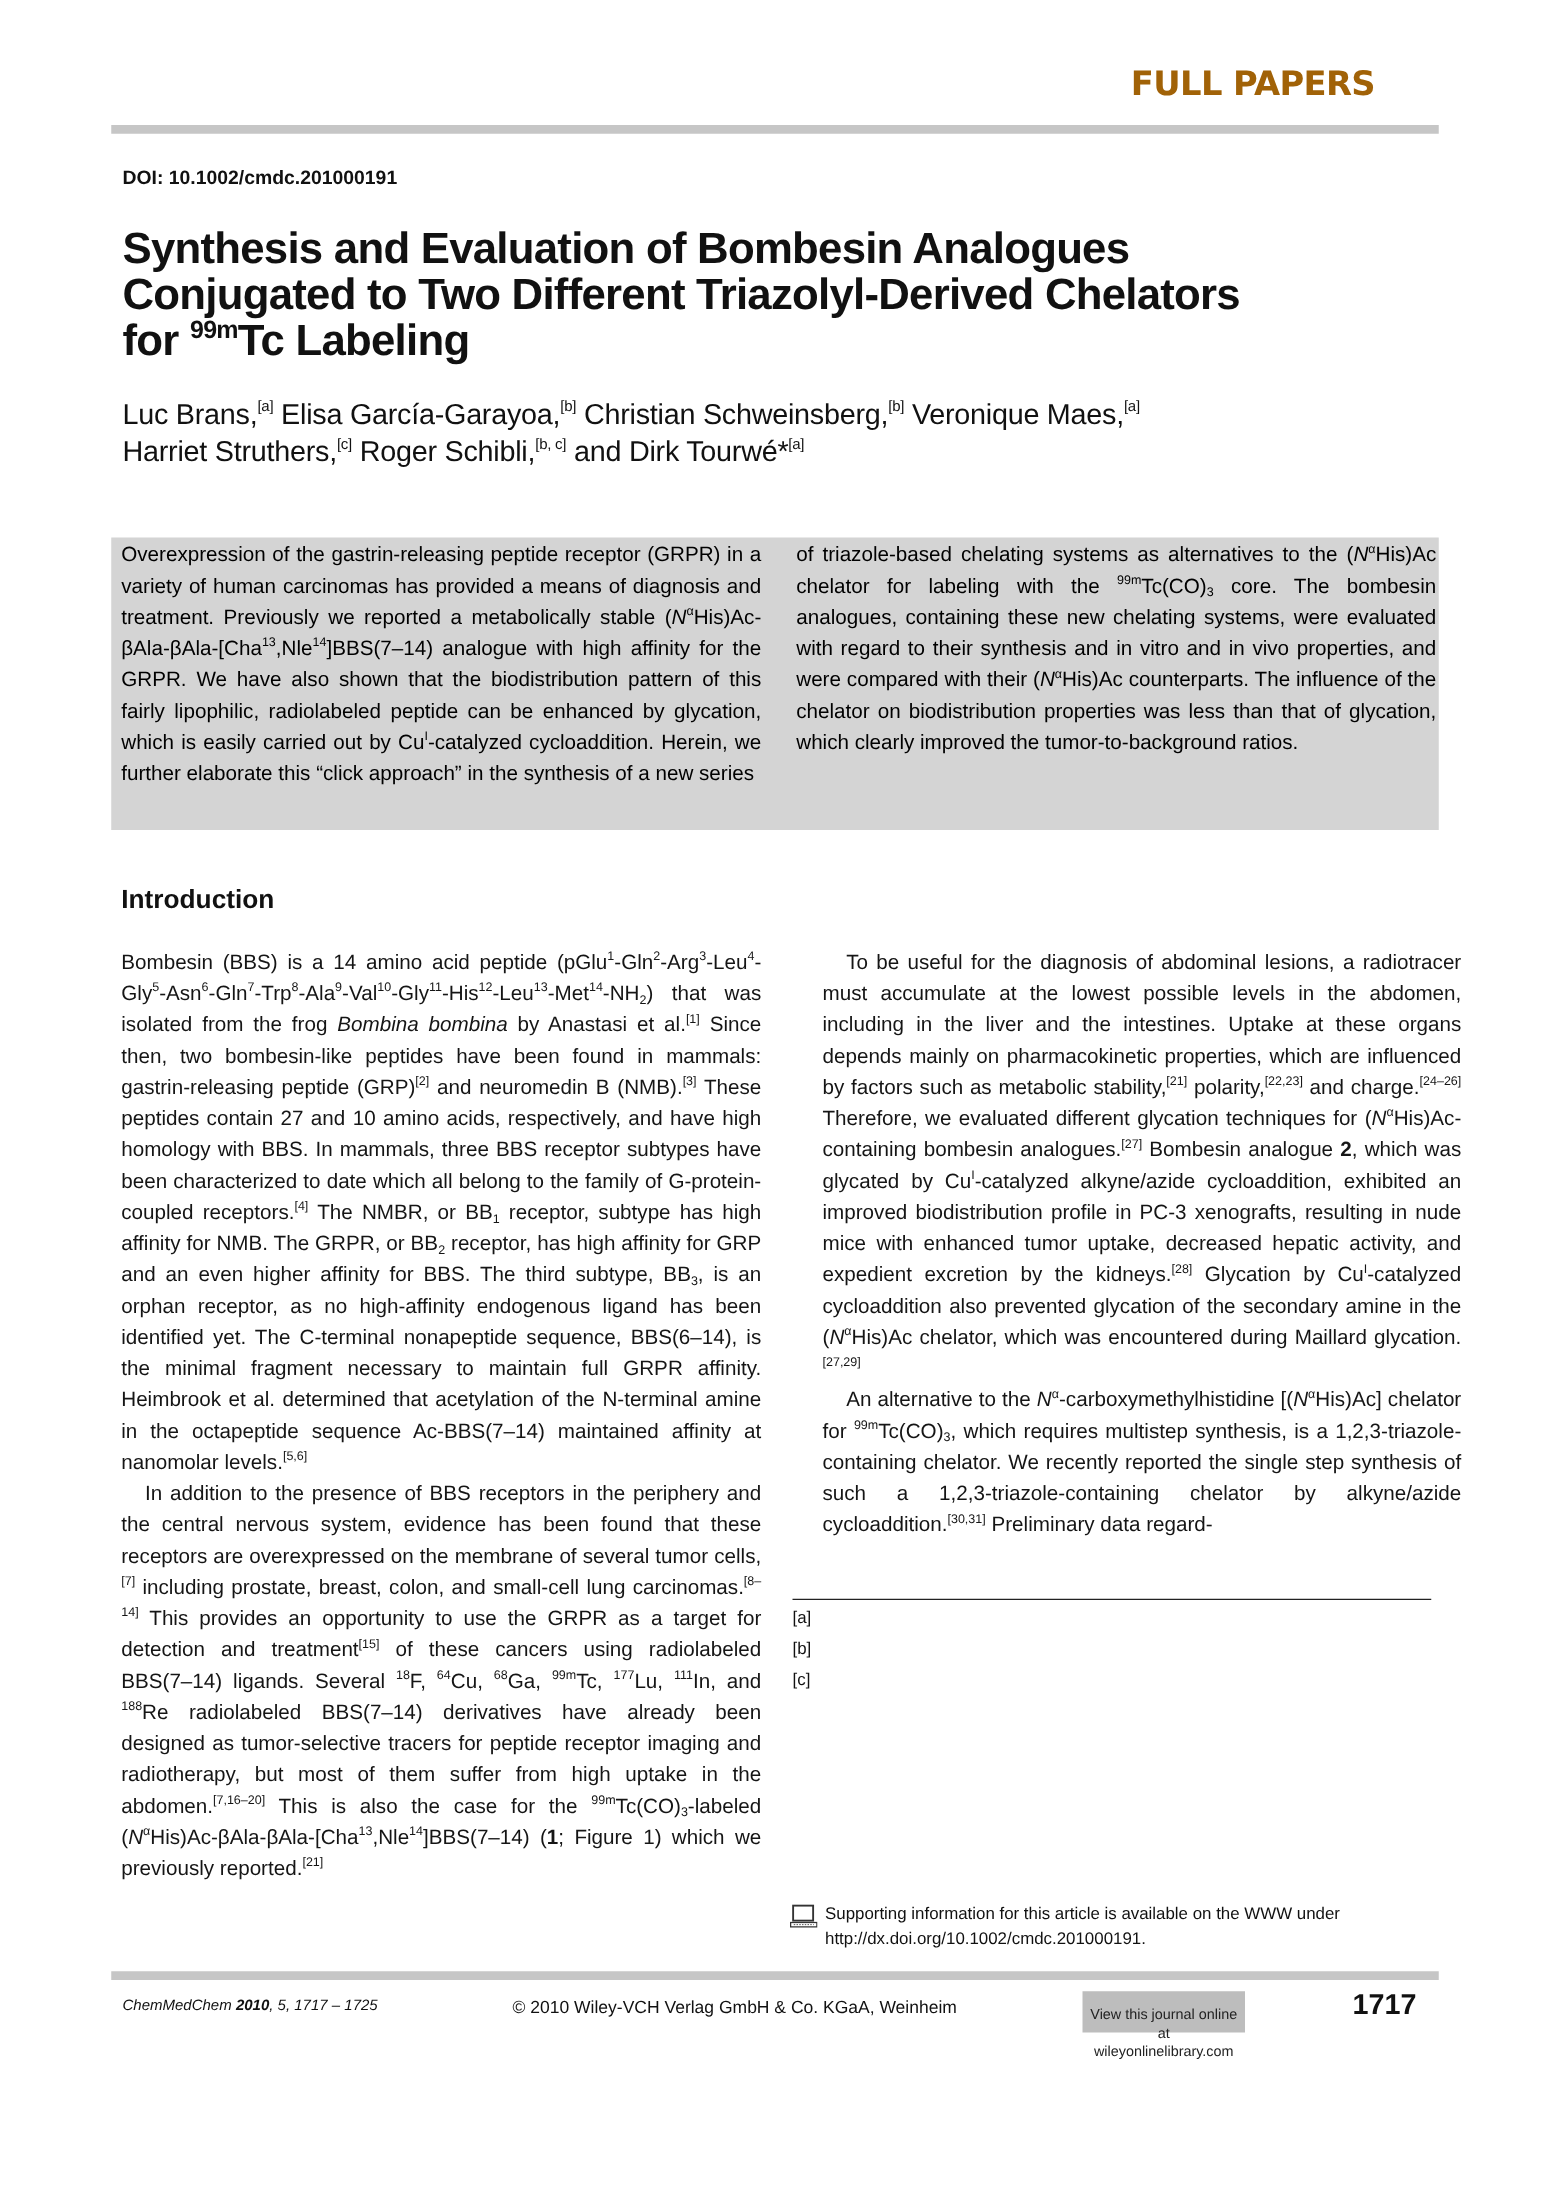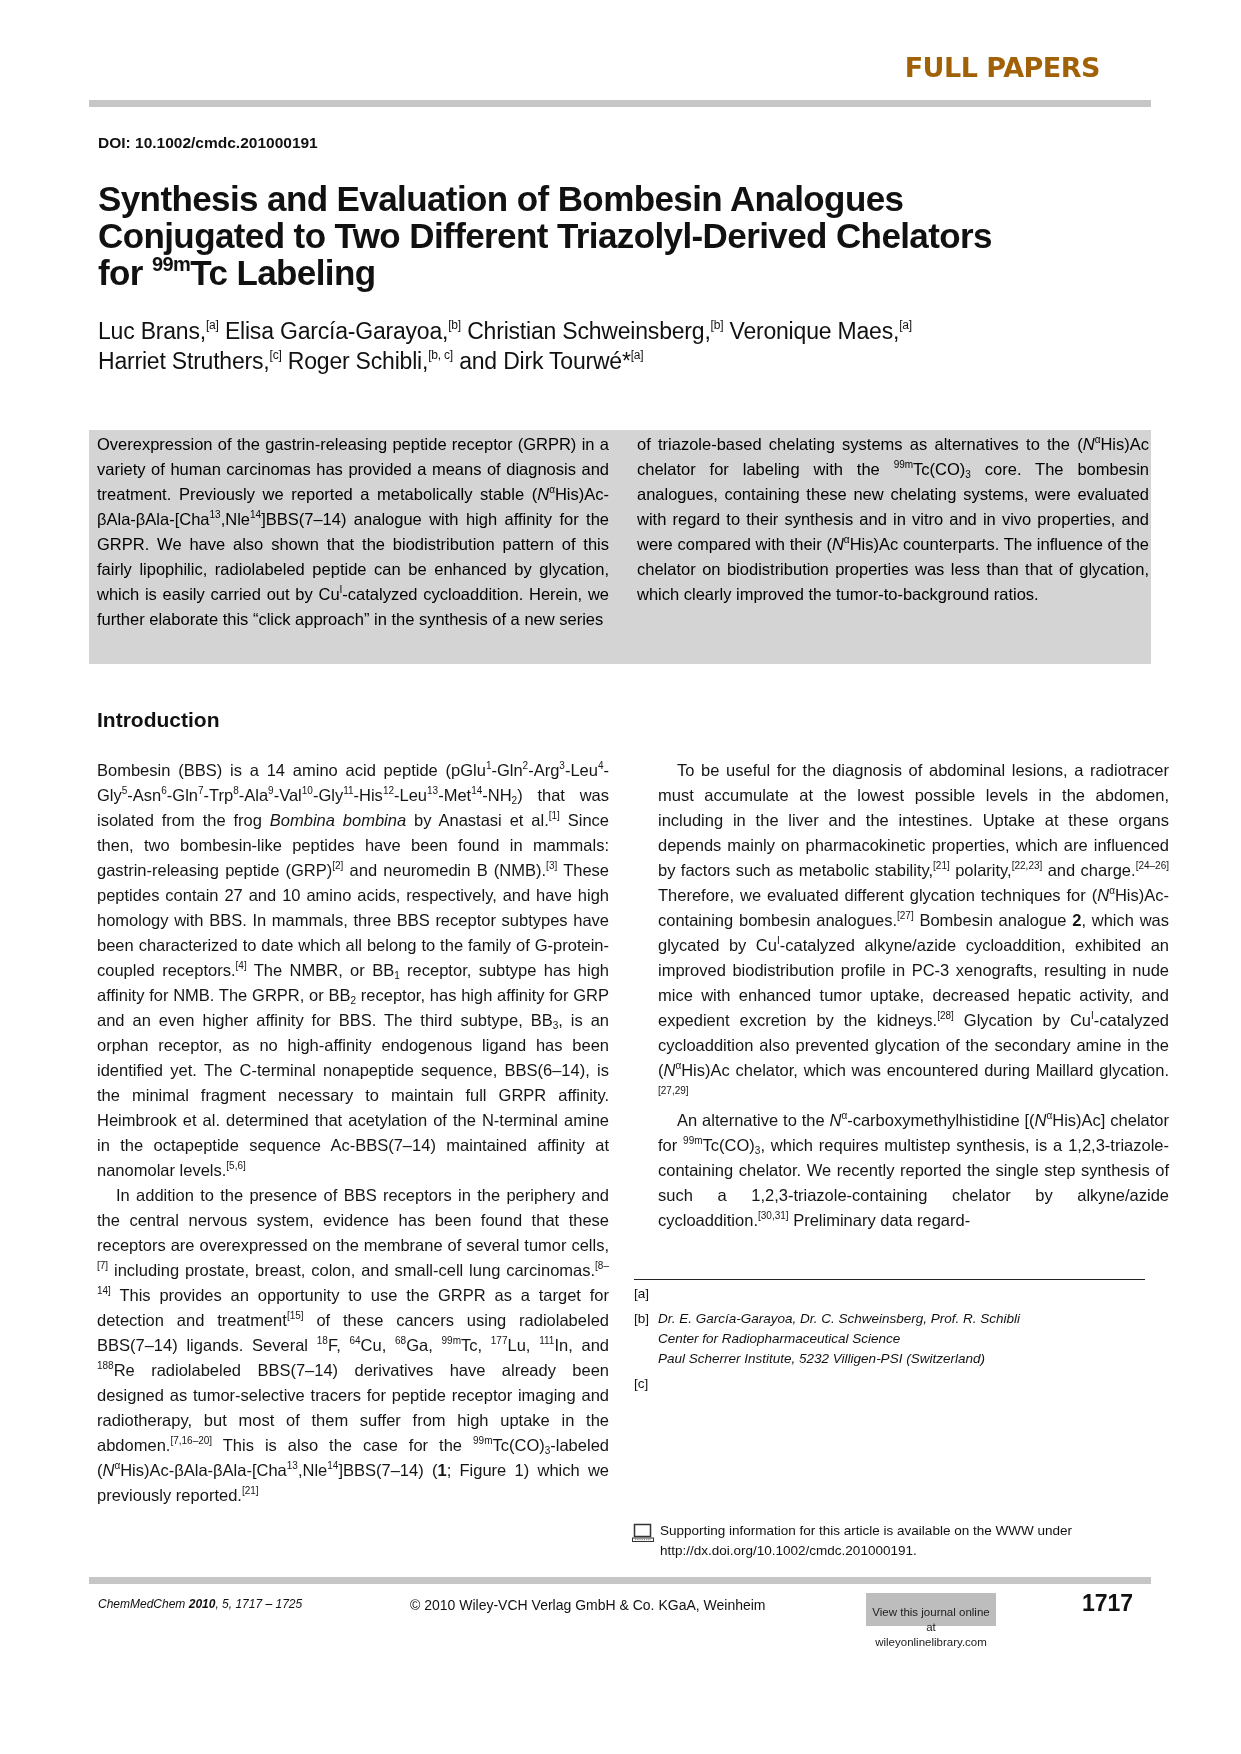--- a/index.html
+++ b/index.html
@@ -84,25 +84,20 @@
   <p class="indent">An alternative to the <i>N</i><sup>α</sup>-carboxymethylhistidine [(<i>N</i><sup>α</sup>His)Ac] chelator for <sup>99m</sup>Tc(CO)<sub>3</sub>, which requires multistep synthesis, is a 1,2,3-triazole-containing chelator. We recently reported the single step synthesis of such a 1,2,3-triazole-containing chelator by alkyne/azide cycloaddition.<sup>[30,31]</sup> Preliminary data regard-</p>
 </div>
 
 <div class="abs fn-rule"></div>
 <div class="abs footnotes">
   <div class="fn-item">
     <span class="fn-key">[a]</span>
   </div>
   <div class="fn-item">
     <span class="fn-key">[b]</span>
-    <div class="fn-lines">
-      <div>Dr. E. García-Garayoa, Dr. C. Schweinsberg, Prof. R. Schibli</div>
-      <div>Center for Radiopharmaceutical Science</div>
-      <div>Paul Scherrer Institute, 5232 Villigen-PSI (Switzerland)</div>
-    </div>
   </div>
   <div class="fn-item">
     <span class="fn-key">[c]</span>
   </div>
 </div>
 
 <div class="abs support">
   <span class="support-icon">
     <svg width="22" height="20" viewBox="0 0 22 20">
       <rect x="2.5" y="1.5" width="16" height="12" fill="#fff" stroke="#333" stroke-width="1.5"></rect>

